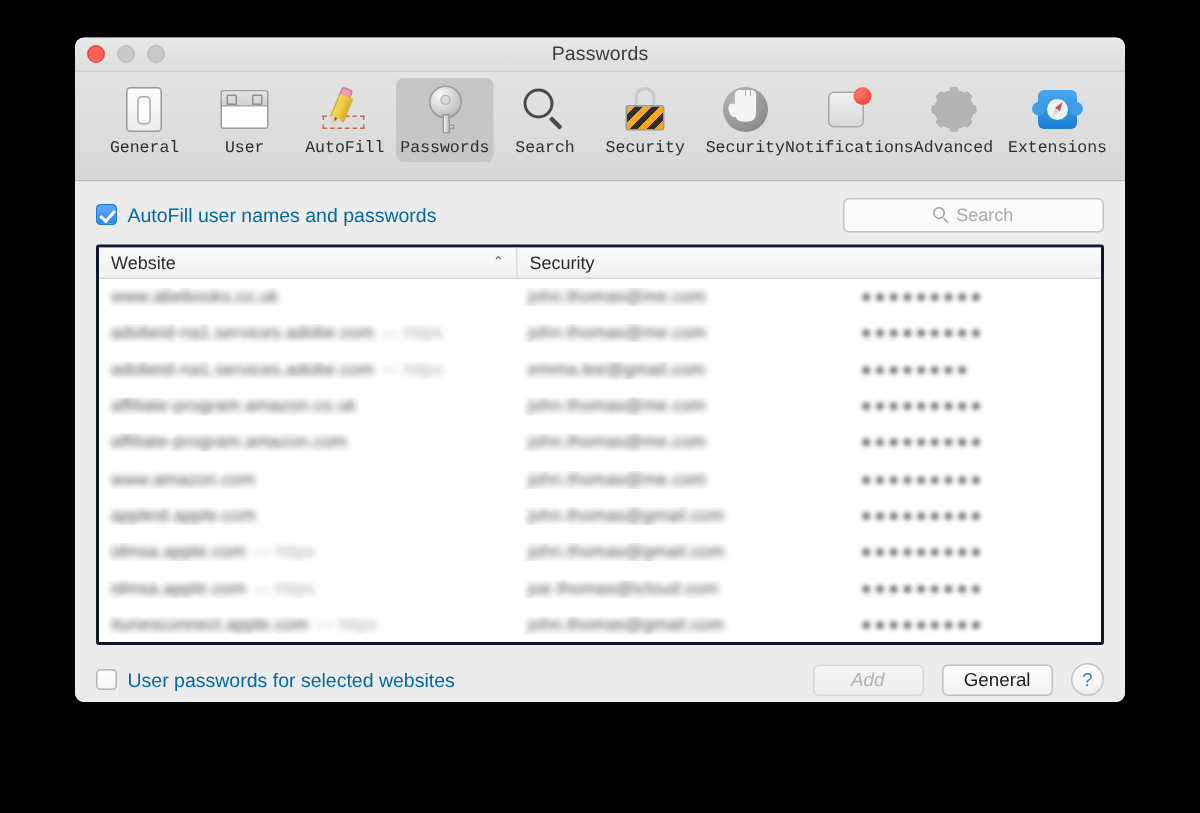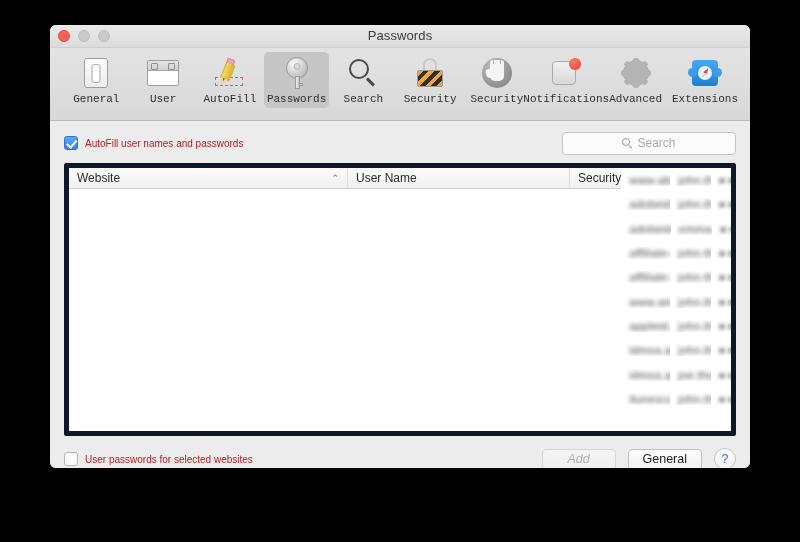--- a/index.html
+++ b/index.html
@@ -392,22 +392,22 @@
     width:3.5px; height:7.5px;
     border:solid #fff;
     border-width:0 2px 2px 0;
     transform: rotate(42deg);
   }
   .chk.off {
     background: linear-gradient(to bottom,#ffffff,#f6f6f6);
     border: 1px solid #b6b6b6;
   }
   .chk-label {
-    font-size: 10px;
-    color: #b91c1c;
+    font-size: 13px;
+    color: #0369a1;
   }
 
   .searchbox {
     width: 172px;
     height: 21px;
     border-radius: 4px;
     background: #fbfbfb;
     border: 1px solid #c4c4c4;
     display: flex;
     align-items: center;
@@ -431,26 +431,27 @@
     transform:rotate(45deg); transform-origin:left center;
   }
   .searchbox .ph {
     font-size: 12px;
     color: #a9a9a9;
   }
 
   
   .table {
     background: #ffffff;
-    border: 5px solid #0f172a;
+    border: 2px solid #0f172a;
     border-radius: 2px;
     flex: 0 0 auto;
     height: 263px;
     overflow: hidden;
     display: flex;
+    flex-direction: column;
   }
   .thead {
     display: flex;
     height: 20px;
     background: linear-gradient(to bottom,#fbfbfb,#f0f0f0);
     border-bottom: 1px solid #d2d2d2;
     flex: 0 0 auto;
   }
   .th {
     display: flex;
@@ -704,23 +705,20 @@
           <div class="ph">Search</div>
         </div>
       </div>
 
       <div class="table">
         <div class="thead">
           <div class="th c-site">
             <span>Website</span>
             <span class="sort-caret">⌃</span>
           </div>
-          <div class="th c-user">
-            <span>User Name</span>
-          </div>
           <div class="th c-pass">
             <span>Security</span>
           </div>
         </div>
         <div class="tbody" id="tbody">
             <div class="trow">
               <div class="cell c-site">
                 <span class="blurtext">www.abebooks.co.uk</span>
               </div>
               <div class="cell c-user">

